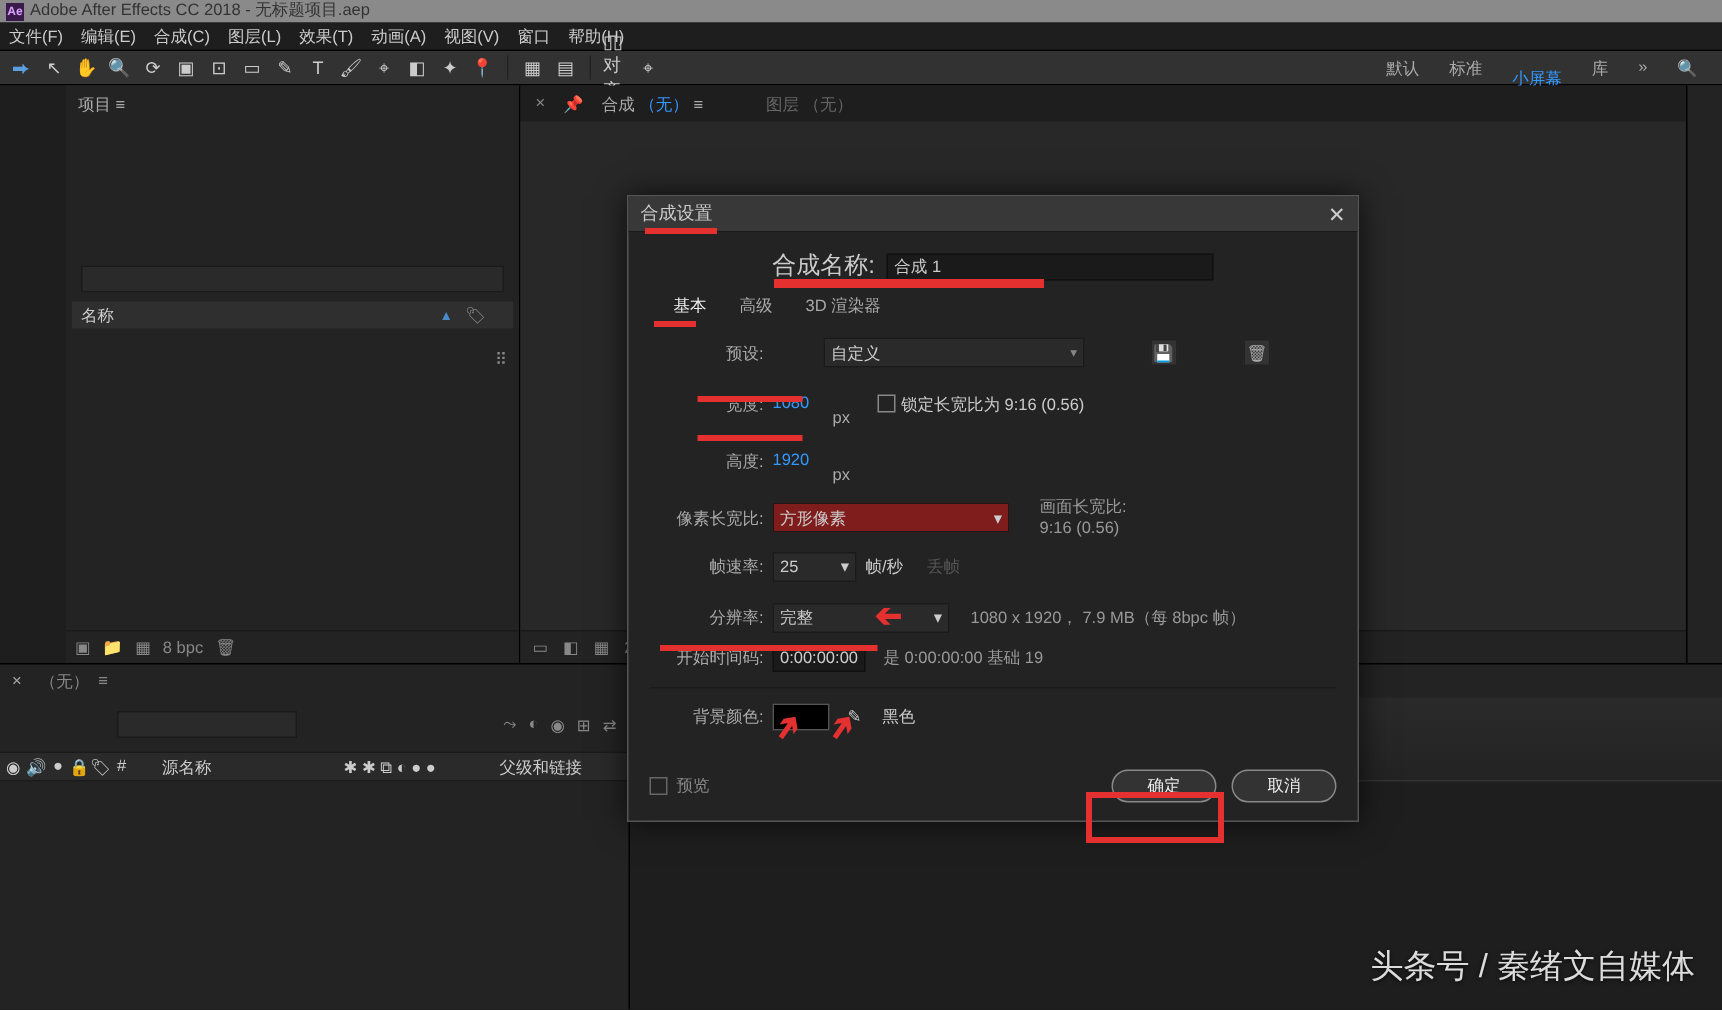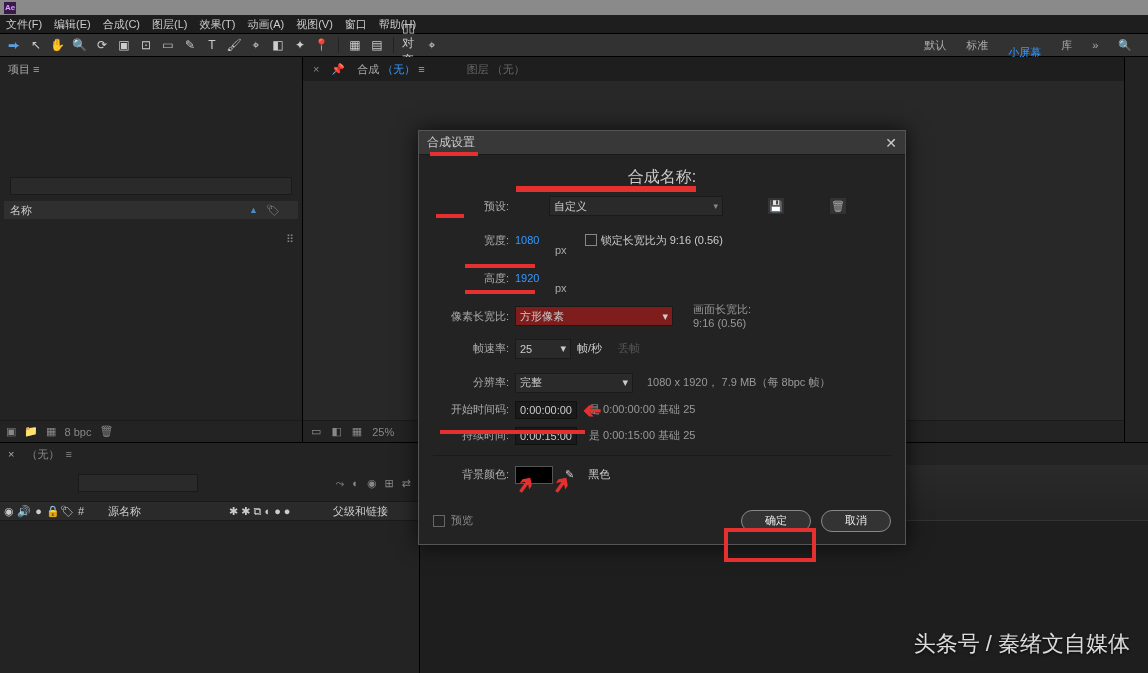--- a/index.html
+++ b/index.html
@@ -16,21 +16,21 @@
 
 .tool-bar { background: #323232; height: 24px; border-top: 1px solid #000; border-bottom: 1px solid #000; display: flex; align-items: center; padding: 0 6px; gap: 6px; }
 .tool-bar .tool-icon { width: 16px; height: 16px; display: inline-flex; align-items: center; justify-content: center; color: #ccc; font-size: 12px; }
 .tool-bar .sep { width: 1px; height: 16px; background: #222; margin: 0 2px; }
 .workspace-tabs { margin-left: auto; display: flex; gap: 20px; align-items: center; padding-right: 10px; }
 .workspace-tabs span { color: #aaa; }
 .workspace-tabs .active { color: #3399ff; border-bottom: 2px solid #3399ff; padding-bottom: 2px; margin-top: 18px; }
 
 
 .main { display: flex; height: 385px; background: #1e1e1e; }
-.project-panel { width: 303px; background: #232323; border-right: 1px solid #000; display: flex; flex-direction: column; }
+.project-panel { width: 303px; background: #232323; border-right: 1px solid #000; display: flex; flex-direction: column; margin-left: 44px; }
 .panel-tabs { height: 24px; display: flex; align-items: center; padding-left: 8px; gap: 6px; color: #aaa; }
 .project-body { flex: 1; background: #232323; padding: 4px; position: relative; }
 .search-row { margin-top: 90px; padding: 2px 6px; }
 .search-row input { width: 100%; background: #2a2a2a; border: 1px solid #1a1a1a; color: #888; height: 18px; padding: 0 18px 0 4px; font-size: 11px; }
 .name-header { background: #2f2f2f; height: 18px; display: flex; align-items: center; padding: 0 6px; margin-top: 4px; font-size: 11px; color: #ccc; position: relative; }
 .name-header .arrow { position: absolute; right: 40px; color: #4a8ac8; font-size: 9px; }
 .name-header .tag-icon { position: absolute; right: 18px; color: #888; }
 .tree-icon { position: absolute; right: 8px; top: 152px; color: #888; }
 .footer-icons { height: 22px; display: flex; align-items: center; gap: 8px; padding: 0 6px; background: #232323; border-top: 1px solid #1a1a1a; color: #888; font-size: 11px; }
 
@@ -107,20 +107,21 @@
 .redbox { position: absolute; border: 4px solid #e53030; z-index: 15; pointer-events:none; }
 .redarrow { position: absolute; z-index: 15; color: #e53030; font-size: 22px; font-weight: bold; pointer-events:none; }
 
 .watermark { position: absolute; right: 18px; bottom: 14px; color: rgba(255,255,255,0.85); font-size: 22px; z-index: 20; text-shadow: 0 1px 3px rgba(0,0,0,0.8); }
 </style>
 </head>
 <body>
 
 <div class="title-bar">
   <span class="ae-icon">Ae</span>
+  <span>Adobe After Effects CC 2018 - 无标题项目.aep</span>
 </div>
 
 <div class="menu-bar">
   <span>文件(F)</span>
   <span>编辑(E)</span>
   <span>合成(C)</span>
   <span>图层(L)</span>
   <span>效果(T)</span>
   <span>动画(A)</span>
   <span>视图(V)</span>
@@ -247,20 +248,26 @@
 </div>
 
 <div class="dialog">
   <div class="dialog-title">
     <span>合成设置</span>
     <span class="close">✕</span>
   </div>
   <div class="dialog-body">
     <div class="comp-name-row">
       <label>合成名称:</label>
+      <input value="合成 1" style="">
+    </div>
+    <div class="tabs-row">
+      <span class="active-tab">基本</span>
+      <span>高级</span>
+      <span>3D 渲染器</span>
     </div>
 
     <div class="form-row" style="margin-left:4px;gap:40px;">
       <span class="lbl">预设:</span>
       <div class="select-preset">
         <span>自定义</span>
           <span class="caret">▾</span>
       </div>
       <span class="preset-btn">💾</span>
       <span class="preset-btn">🗑</span>
@@ -308,26 +315,21 @@
       <div class="select-res">
         <span>完整</span>
           <span class="caret">▾</span>
       </div>
       <span style="color:#999;margin-left:8px;">1080 x 1920， 7.9 MB（每 8bpc 帧）</span>
     </div>
 
     <div class="form-row" style="margin-left:-10px;">
       <span class="lbl" style="width:86px;">开始时间码:</span>
       <input class="input-tc" value="0:00:00:00" style="">
-      <span class="tc-suffix">是 0:00:00:00 基础 25</span>
-    </div>
-    <div class="form-row" style="margin-left:-10px;">
-      <span class="lbl" style="width:86px;">持续时间:</span>
-      <input class="input-tc" value="0:00:15:00" style="">
-      <span class="tc-suffix">是 0:00:15:00 基础 25</span>
+      <span class="tc-suffix">是 0:00:00:00 基础 19</span>
     </div>
 
     <div class="divider"></div>
 
     <div class="form-row" style="margin-left:-10px;">
       <span class="lbl" style="width:86px;">背景颜色:</span>
       <div class="bg-swatch"></div>
       <span class="eyedrop">✎</span>
       <span style="margin-left:8px;">黑色</span>
     </div>

